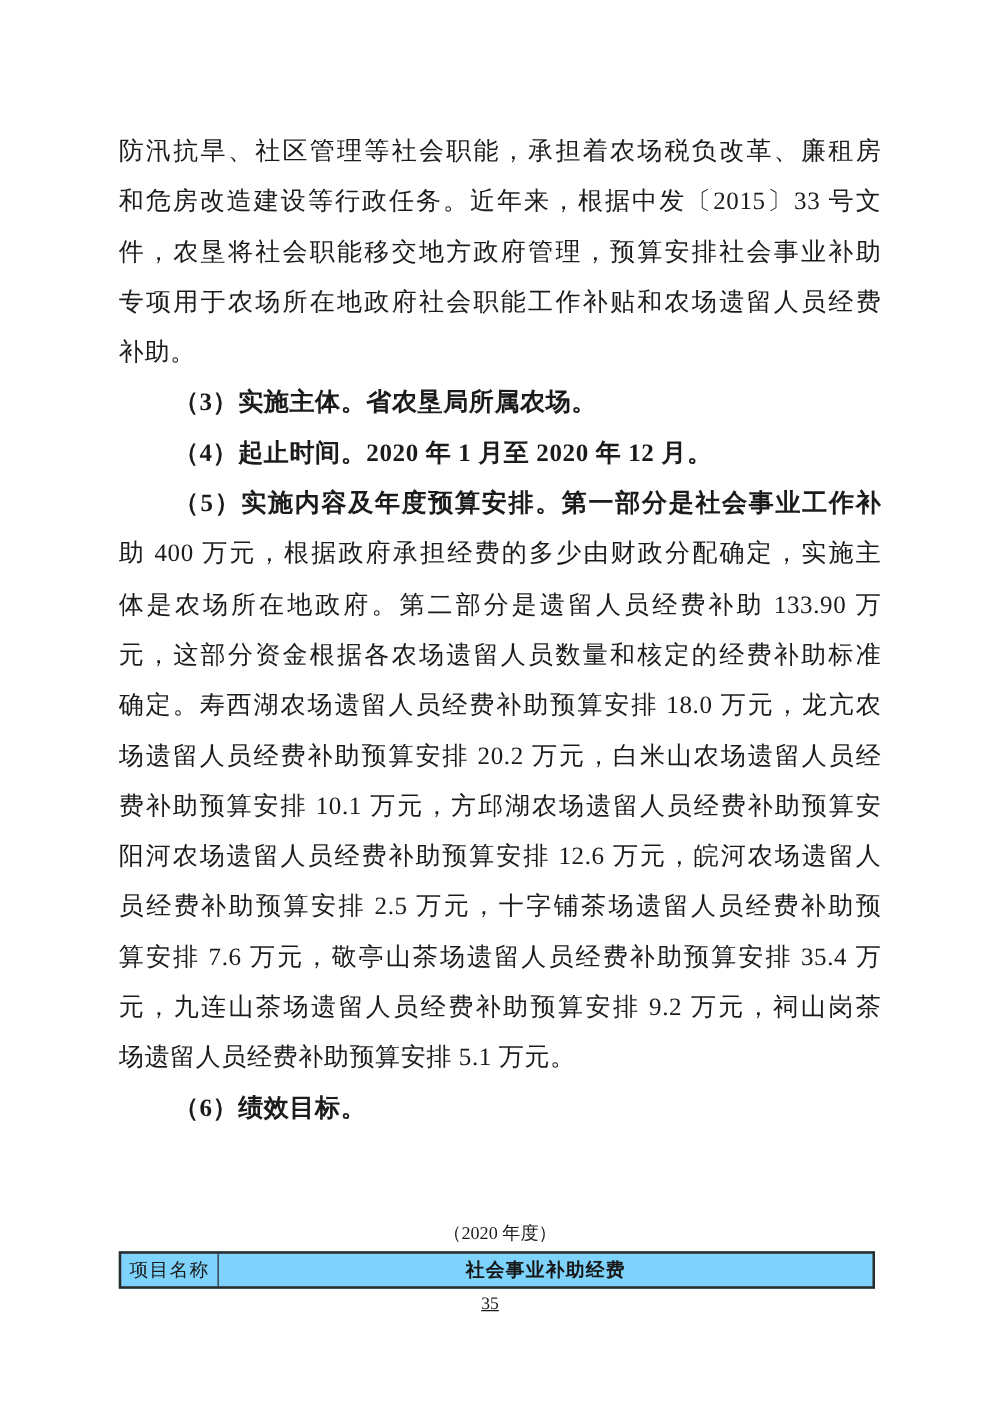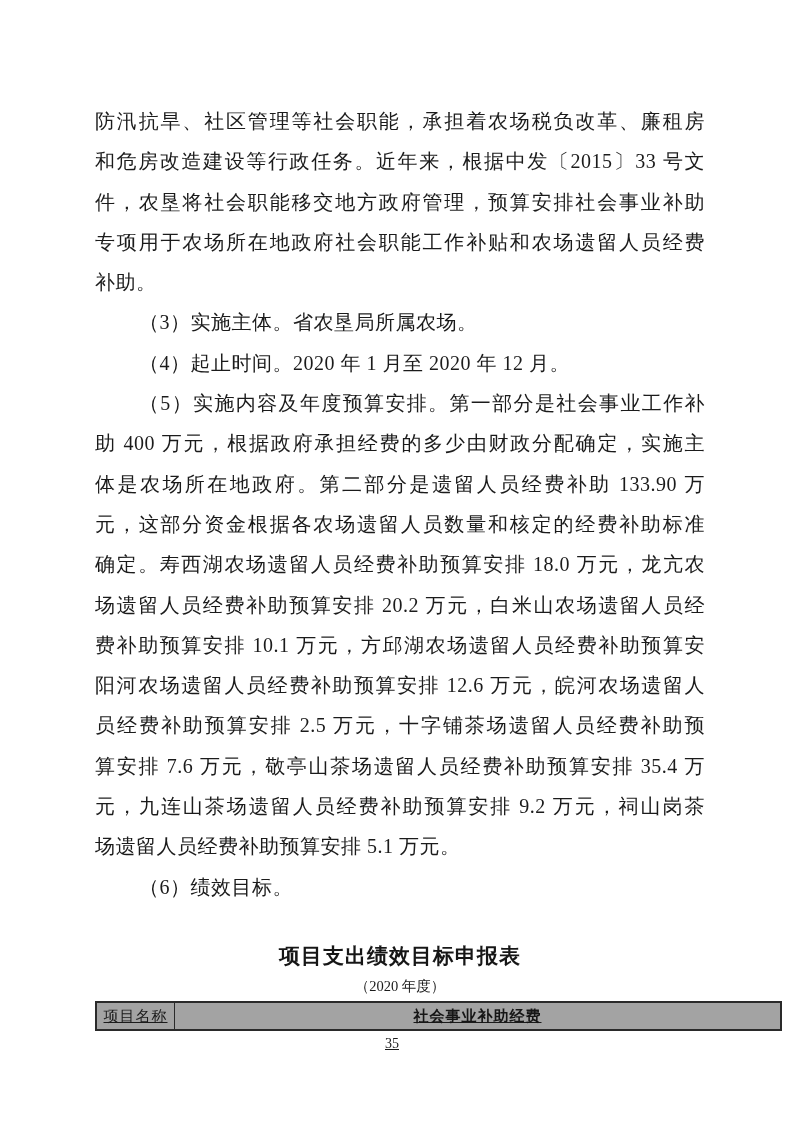--- a/index.html
+++ b/index.html
@@ -32,20 +32,21 @@
     text-align: left;
   }
   .line.fill {
     white-space: normal;
     text-align: justify;
     text-align-last: justify;
     overflow: hidden;
   }
   .line.indent {
     text-indent: 44px;
+    font-weight: bold;
   }
   
   .table-title {
     position: absolute;
     left: 95px;
     top: 942px;
     width: 610px;
     text-align: center;
     font-family: "DejaVu Sans", "Liberation Sans", sans-serif;
     font-weight: 700;
@@ -59,27 +60,26 @@
     top: 977px;
     width: 610px;
     text-align: center;
     font-size: 14.5px;
     color: #1b1b1b;
   }
   .target-table {
     position: absolute;
     left: 95px;
     top: 1001px;
-    width: 687px;
+    width: 605px;
     height: 30px;
     border: 2px solid #2a2a2a;
     box-sizing: border-box;
     display: flex;
-    background: #a3a3a3;
-    text-decoration: underline;
+    background: #7dd3fc;
   }
   .target-table .cell {
     display: flex;
     align-items: center;
     justify-content: center;
     box-sizing: border-box;
     height: 100%;
   }
   .cell.label-cell {
     width: 78px;
@@ -128,21 +128,20 @@
     <div class="line fill">场遗留人员经费补助预算安排 20.2 万元，白米山农场遗留人员经</div>
     <div class="line fill">费补助预算安排 10.1 万元，方邱湖农场遗留人员经费补助预算安</div>
     <div class="line fill">阳河农场遗留人员经费补助预算安排 12.6 万元，皖河农场遗留人</div>
     <div class="line fill">员经费补助预算安排 2.5 万元，十字铺茶场遗留人员经费补助预</div>
     <div class="line fill">算安排 7.6 万元，敬亭山茶场遗留人员经费补助预算安排 35.4 万</div>
     <div class="line fill">元，九连山茶场遗留人员经费补助预算安排 9.2 万元，祠山岗茶</div>
     <div class="line">场遗留人员经费补助预算安排 5.1 万元。</div>
     <div class="line indent">（6）绩效目标。</div>
   </div>
 
-  <div class="table-title">项目支出绩效目标申报表</div>
 
   <div class="table-subtitle">（2020 年度）</div>
 
   <div class="target-table">
     <div class="cell label-cell">项目名称</div>
     <div class="cell value-cell">社会事业补助经费</div>
   </div>
 
   <div class="page-number">35</div>
 

